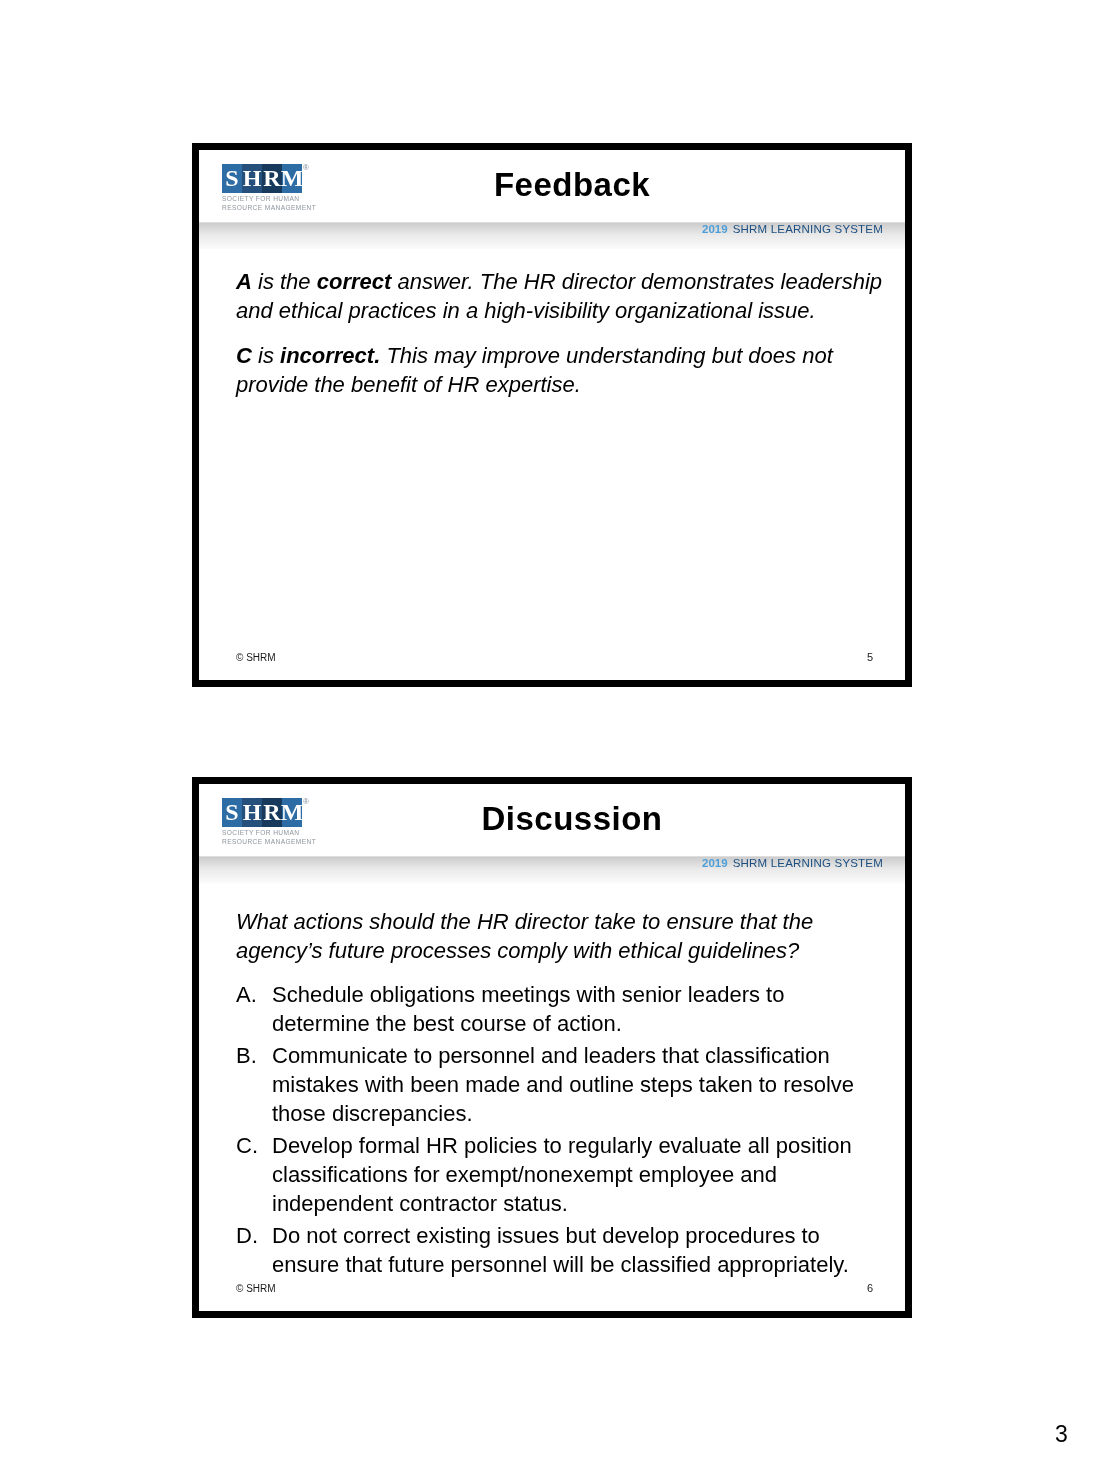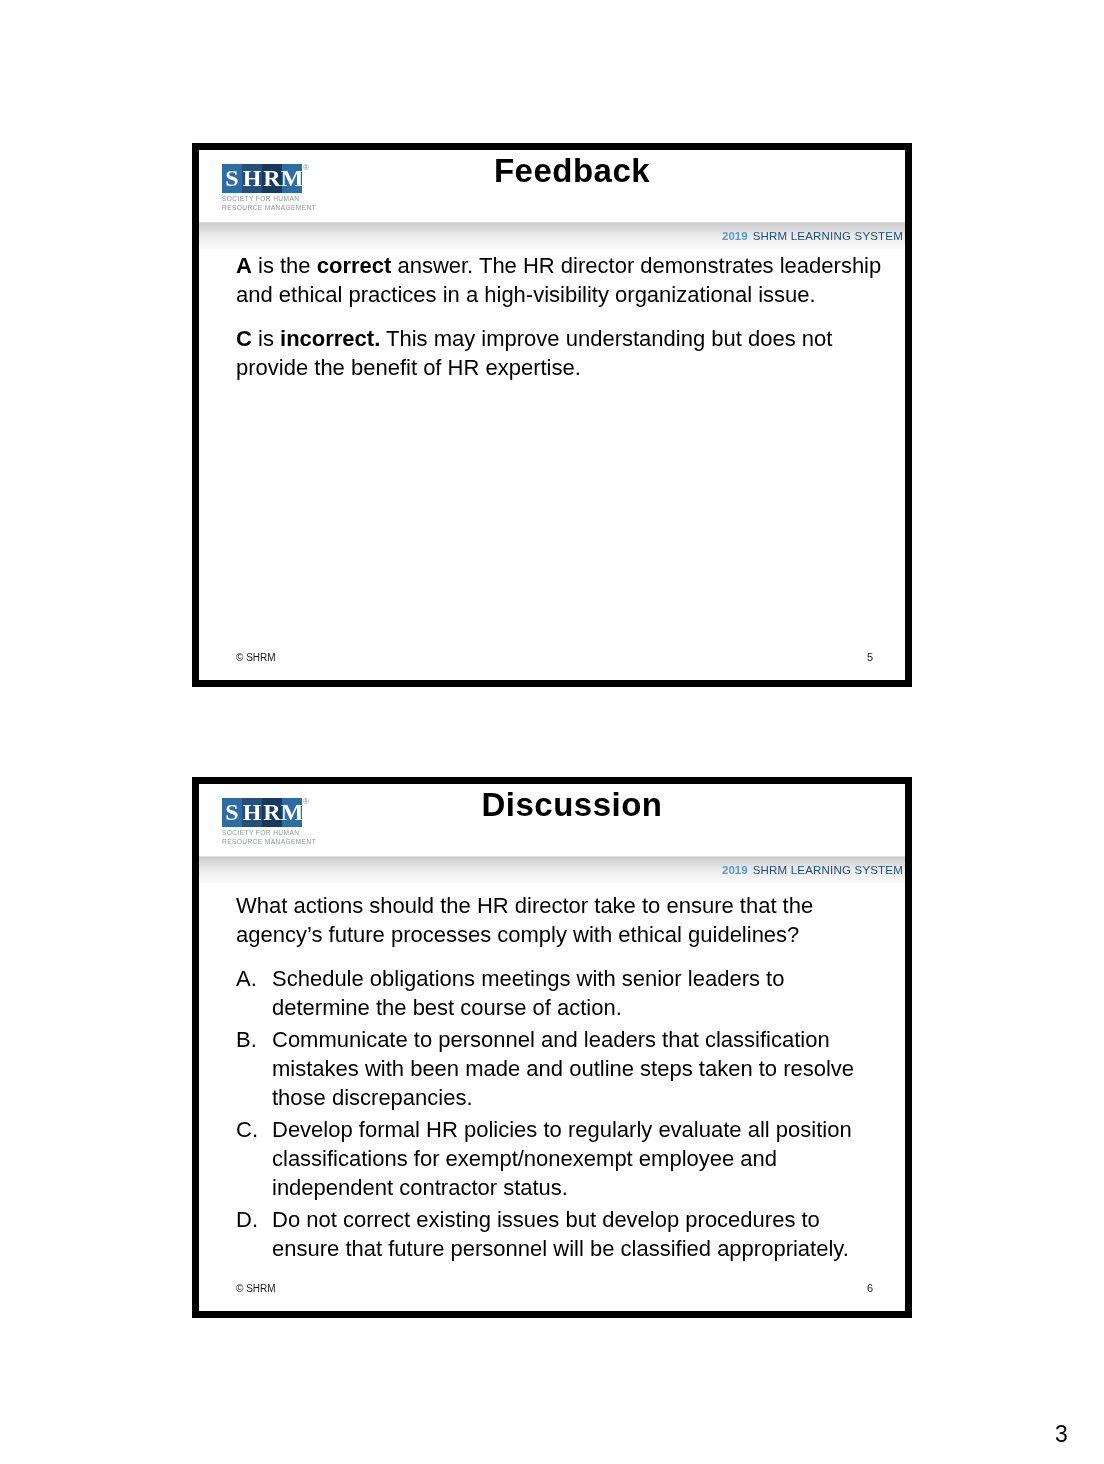--- a/index.html
+++ b/index.html
@@ -9,53 +9,53 @@
     color:#000;
   }
   .slide {
     position:absolute; left:192px; width:720px;
     border:7px solid #000; background:#fff; box-sizing:border-box;
   }
   #slide-feedback   { top:143px; height:544px; }
   #slide-discussion { top:777px; height:541px; }
 
   .slide-title {
-    position:absolute; top:2px; left:40px; right:0;
+    position:absolute; top:16px; left:40px; right:0;
     text-align:center; font-size:33px; font-weight:700;
     letter-spacing:0.5px;
   }
   
   .logo { position:absolute; left:23px; top:14px; }
   .logo-row { display:flex; align-items:flex-start; }
   .tile {
     width:20px; height:29px; display:flex; align-items:center; justify-content:center;
     color:#fff; font-family:"Liberation Serif", serif; font-weight:700; font-size:24px;
   }
   .reg { font-size:8px; color:#7d8b99; margin-left:1px; line-height:8px; }
   .logo-sub {
     font-size:6.6px; color:#8d959d; letter-spacing:0.4px;
     margin-top:2px; line-height:8px; white-space:nowrap;
   }
   
   .brand-band {
     position:absolute; left:0; right:0; top:72px; height:27px; box-sizing:border-box;
     background:linear-gradient(to bottom,#cccccc 0%,#e9e9e9 45%,#fbfbfb 100%);
     border-top:1px solid #dedede;
-    display:flex; align-items:center; justify-content:flex-end; padding-right:2px;
+    display:flex; align-items:flex-start; justify-content:flex-end; padding-right:22px;
   }
   .band-year  { font-weight:700; font-size:11.5px; margin-right:5px; }
   .band-label { font-weight:400; font-size:11.5px; letter-spacing:0.2px; }
 
   .slide-body {
     position:absolute; left:37px; right:17px;
     font-size:22px; line-height:29px;
   }
   #slide-feedback  .slide-body { top:101px; }
   #slide-discussion .slide-body { top:107px; }
-  .slide-body p { margin:0 0 15px 0; }
+  .slide-body p { margin:16px 0 15px 0;font-style:italic; }
   .slide-body .b { font-weight:700; }
 
   .question { margin:0 0 2px 0; }
   .option { display:flex; margin-top:3px; }
   .option-letter { width:36px; flex:none; }
   .option-text { flex:1; }
 
   .footer-left {
     position:absolute; left:37px; bottom:17px;
     font-size:10px; color:#1a1a1a;

